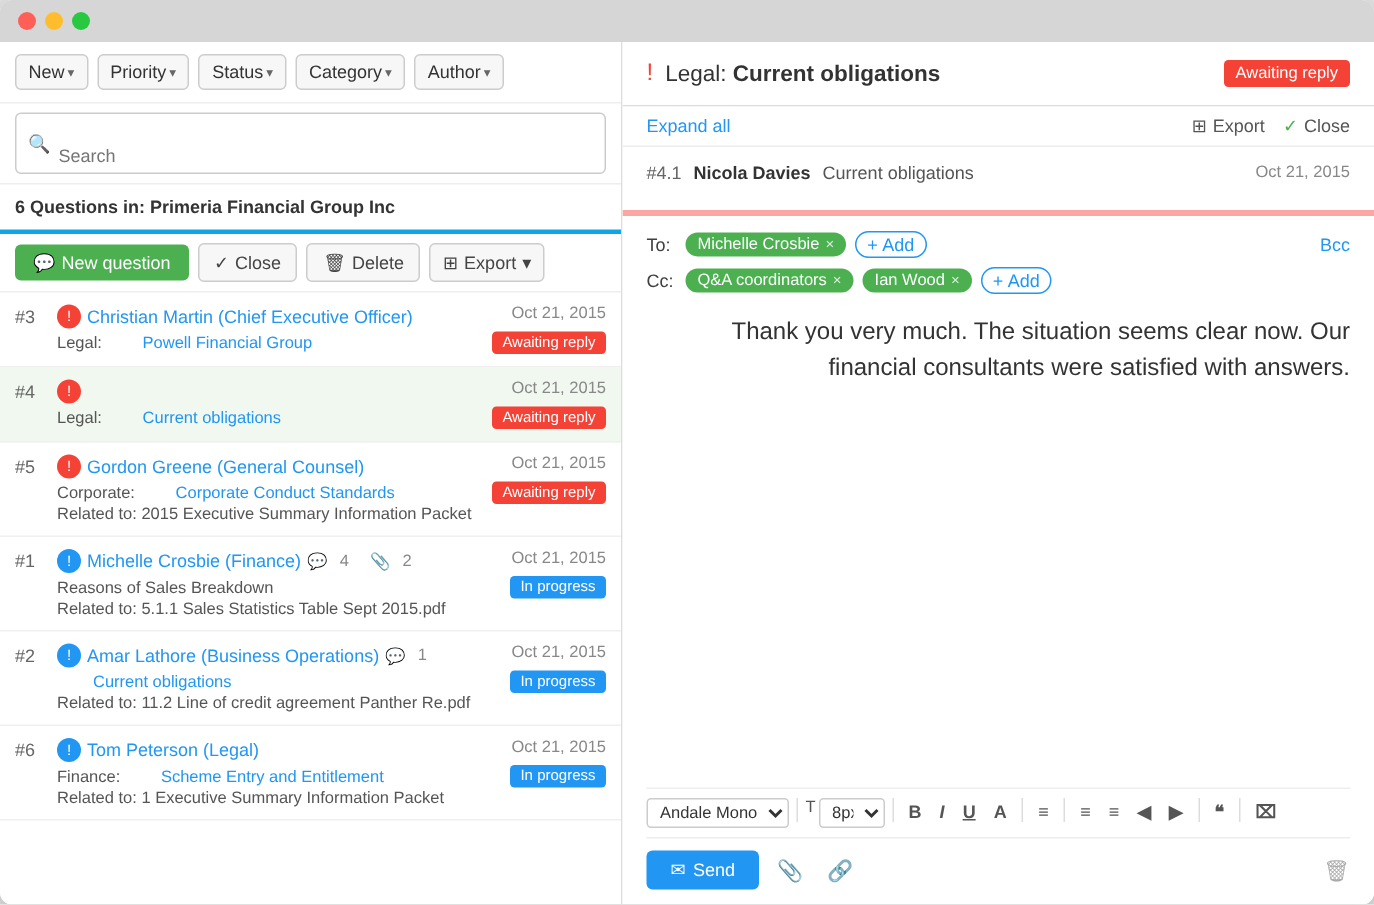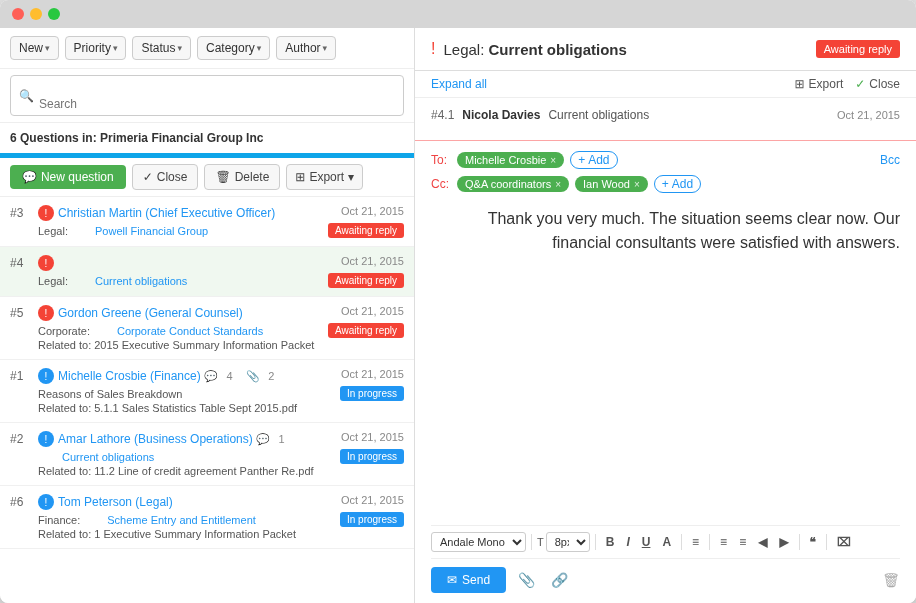--- a/index.html
+++ b/index.html
@@ -14,21 +14,21 @@
     .left-panel { width: 415px; background: #fff; border-right: 1px solid #ddd; display: flex; flex-direction: column; overflow: hidden; }
     .right-panel { flex: 1; background: #f9f9f9; display: flex; flex-direction: column; overflow: hidden; }
     
     .filter-bar { padding: 8px 10px; border-bottom: 1px solid #eee; display: flex; gap: 6px; align-items: center; flex-wrap: wrap; }
     .filter-btn { display: flex; align-items: center; gap: 2px; padding: 4px 8px; border: 1px solid #ccc; border-radius: 4px; background: #f7f7f7; cursor: pointer; font-size: 12px; color: #333; }
     .filter-btn .chevron { font-size: 9px; color: #666; }
     .search-bar { padding: 6px 10px; border-bottom: 1px solid #eee; }
     .search-input-wrap { display: flex; align-items: center; gap: 5px; border: 1px solid #ccc; border-radius: 4px; padding: 4px 8px; background: #fff; }
     .search-input-wrap input { border: none; outline: none; font-size: 12px; width: 150px; color: #555; margin-top: 17px; }
     .search-icon { color: #aaa; font-size: 12px; }
-    .section-title { padding: 8px 10px; font-size: 12px; font-weight: 600; color: #333; border-bottom: 5px solid #0ea5e9; }
+    .section-title { padding: 8px 10px; font-size: 12px; font-weight: 600; color: #333; border-bottom: 3px solid #0ea5e9; }
     .action-bar { padding: 6px 10px; border-bottom: 1px solid #eee; display: flex; gap: 6px; align-items: center; }
     .btn-new { background: #4caf50; color: #fff; border: none; padding: 5px 12px; border-radius: 4px; cursor: pointer; font-size: 12px; display: flex; align-items: center; gap: 4px; }
     .btn-action { display: flex; align-items: center; gap: 4px; padding: 5px 10px; border: 1px solid #ccc; border-radius: 4px; background: #f7f7f7; cursor: pointer; font-size: 12px; color: #444; }
     .btn-action-export { display: flex; align-items: center; gap: 4px; padding: 5px 8px; border: 1px solid #ccc; border-radius: 4px; background: #f7f7f7; cursor: pointer; font-size: 12px; color: #444; }
     .questions-list { flex: 1; overflow-y: auto; }
     .question-item { padding: 8px 10px; border-bottom: 1px solid #f0f0f0; cursor: pointer; }
     .question-item.active { background: #f0f8f0; }
     .q-header { display: flex; justify-content: space-between; align-items: flex-start; margin-bottom: 2px; }
     .q-id-name { display: flex; align-items: center; gap: 4px; flex: 1; }
     .q-num { color: #666; font-size: 12px; min-width: 24px; }
@@ -49,35 +49,35 @@
     .rp-header { padding: 12px 16px; background: #fff; border-bottom: 1px solid #ddd; display: flex; align-items: center; justify-content: space-between; }
     .rp-title { display: flex; align-items: center; gap: 8px; font-size: 15px; font-weight: 500; color: #333; }
     .rp-title .excl { color: #f44336; font-size: 16px; }
     .badge-awaiting-rp { background: #f44336; color: #fff; font-size: 11px; padding: 3px 8px; border-radius: 3px; }
     .rp-actions { padding: 6px 16px; background: #fff; border-bottom: 1px solid #eee; display: flex; align-items: center; justify-content: space-between; }
     .rp-action-left { display: flex; gap: 8px; align-items: center; }
     .link-btn { color: #2196f3; font-size: 12px; cursor: pointer; background: none; border: none; text-decoration: none; }
     .rp-action-right { display: flex; gap: 12px; align-items: center; }
     .rp-action-btn { display: flex; align-items: center; gap: 4px; font-size: 12px; color: #555; cursor: pointer; }
     .rp-action-btn .icon-check { color: #4caf50; }
-    .message-thread { padding: 10px 16px; border-bottom: 1px solid #fca5a5; background: #fff; }
+    .message-thread { padding: 10px 16px; border-bottom: 4px solid #fca5a5; background: #fff; }
     .msg-header { display: flex; align-items: center; gap: 8px; margin-bottom: 8px; }
     .msg-num { color: #666; font-size: 12px; }
     .msg-author { font-weight: 600; color: #333; font-size: 12px; }
     .msg-subject { color: #555; font-size: 12px; }
     .msg-date { margin-left: auto; color: #888; font-size: 11px; }
     .compose-area { background: #fff; padding: 10px 16px; flex: 1; display: flex; flex-direction: column; }
     .compose-row { display: flex; align-items: center; gap: 6px; margin-bottom: 6px; font-size: 12px; }
-    .compose-label { color: #ef4444; min-width: 20px; }
+    .compose-label { color: #404040; min-width: 20px; }
     .tag { display: flex; align-items: center; gap: 4px; background: #4caf50; color: #fff; padding: 2px 8px; border-radius: 12px; font-size: 11px; }
     .tag .tag-x { cursor: pointer; opacity: 0.8; font-size: 10px; }
     .add-btn { display: flex; align-items: center; gap: 3px; color: #2196f3; cursor: pointer; font-size: 12px; border: 1px solid #2196f3; border-radius: 12px; padding: 1px 7px; }
     .bcc-btn { margin-left: auto; color: #2196f3; cursor: pointer; font-size: 12px; }
     .compose-body { flex: 1; padding: 8px 0; font-size: 16px; color: #333; line-height: 1.5; min-height: 60px; text-align: right; }
-    .toolbar-row { display: flex; align-items: center; gap: 2px; padding: 6px 0; border-top: 1px solid #eee; border-bottom: 1px solid #eee; flex-wrap: wrap; }
+    .toolbar-row { display: flex; align-items: flex-start; gap: 2px; padding: 6px 0; border-top: 1px solid #eee; border-bottom: 1px solid #eee; flex-wrap: wrap; }
     .tb-select { border: 1px solid #ccc; border-radius: 3px; padding: 2px 4px; font-size: 11px; background: #fff; color: #333; }
     .tb-sep { width: 1px; height: 16px; background: #ddd; margin: 0 3px; }
     .tb-btn { padding: 2px 5px; border: none; background: none; cursor: pointer; color: #555; font-size: 12px; font-weight: 600; border-radius: 2px; }
     .send-row { display: flex; align-items: center; gap: 8px; padding-top: 8px; }
     .btn-send { background: #2196f3; color: #fff; border: none; padding: 6px 16px; border-radius: 4px; cursor: pointer; font-size: 12px; display: flex; align-items: center; gap: 5px; }
     .attach-btn { background: none; border: none; cursor: pointer; color: #666; font-size: 14px; padding: 4px; }
     .link-attach-btn { background: none; border: none; cursor: pointer; color: #666; font-size: 14px; padding: 4px; }
     .delete-btn-right { margin-left: auto; background: none; border: none; cursor: pointer; color: #aaa; font-size: 14px; }
   </style>
 </head>

